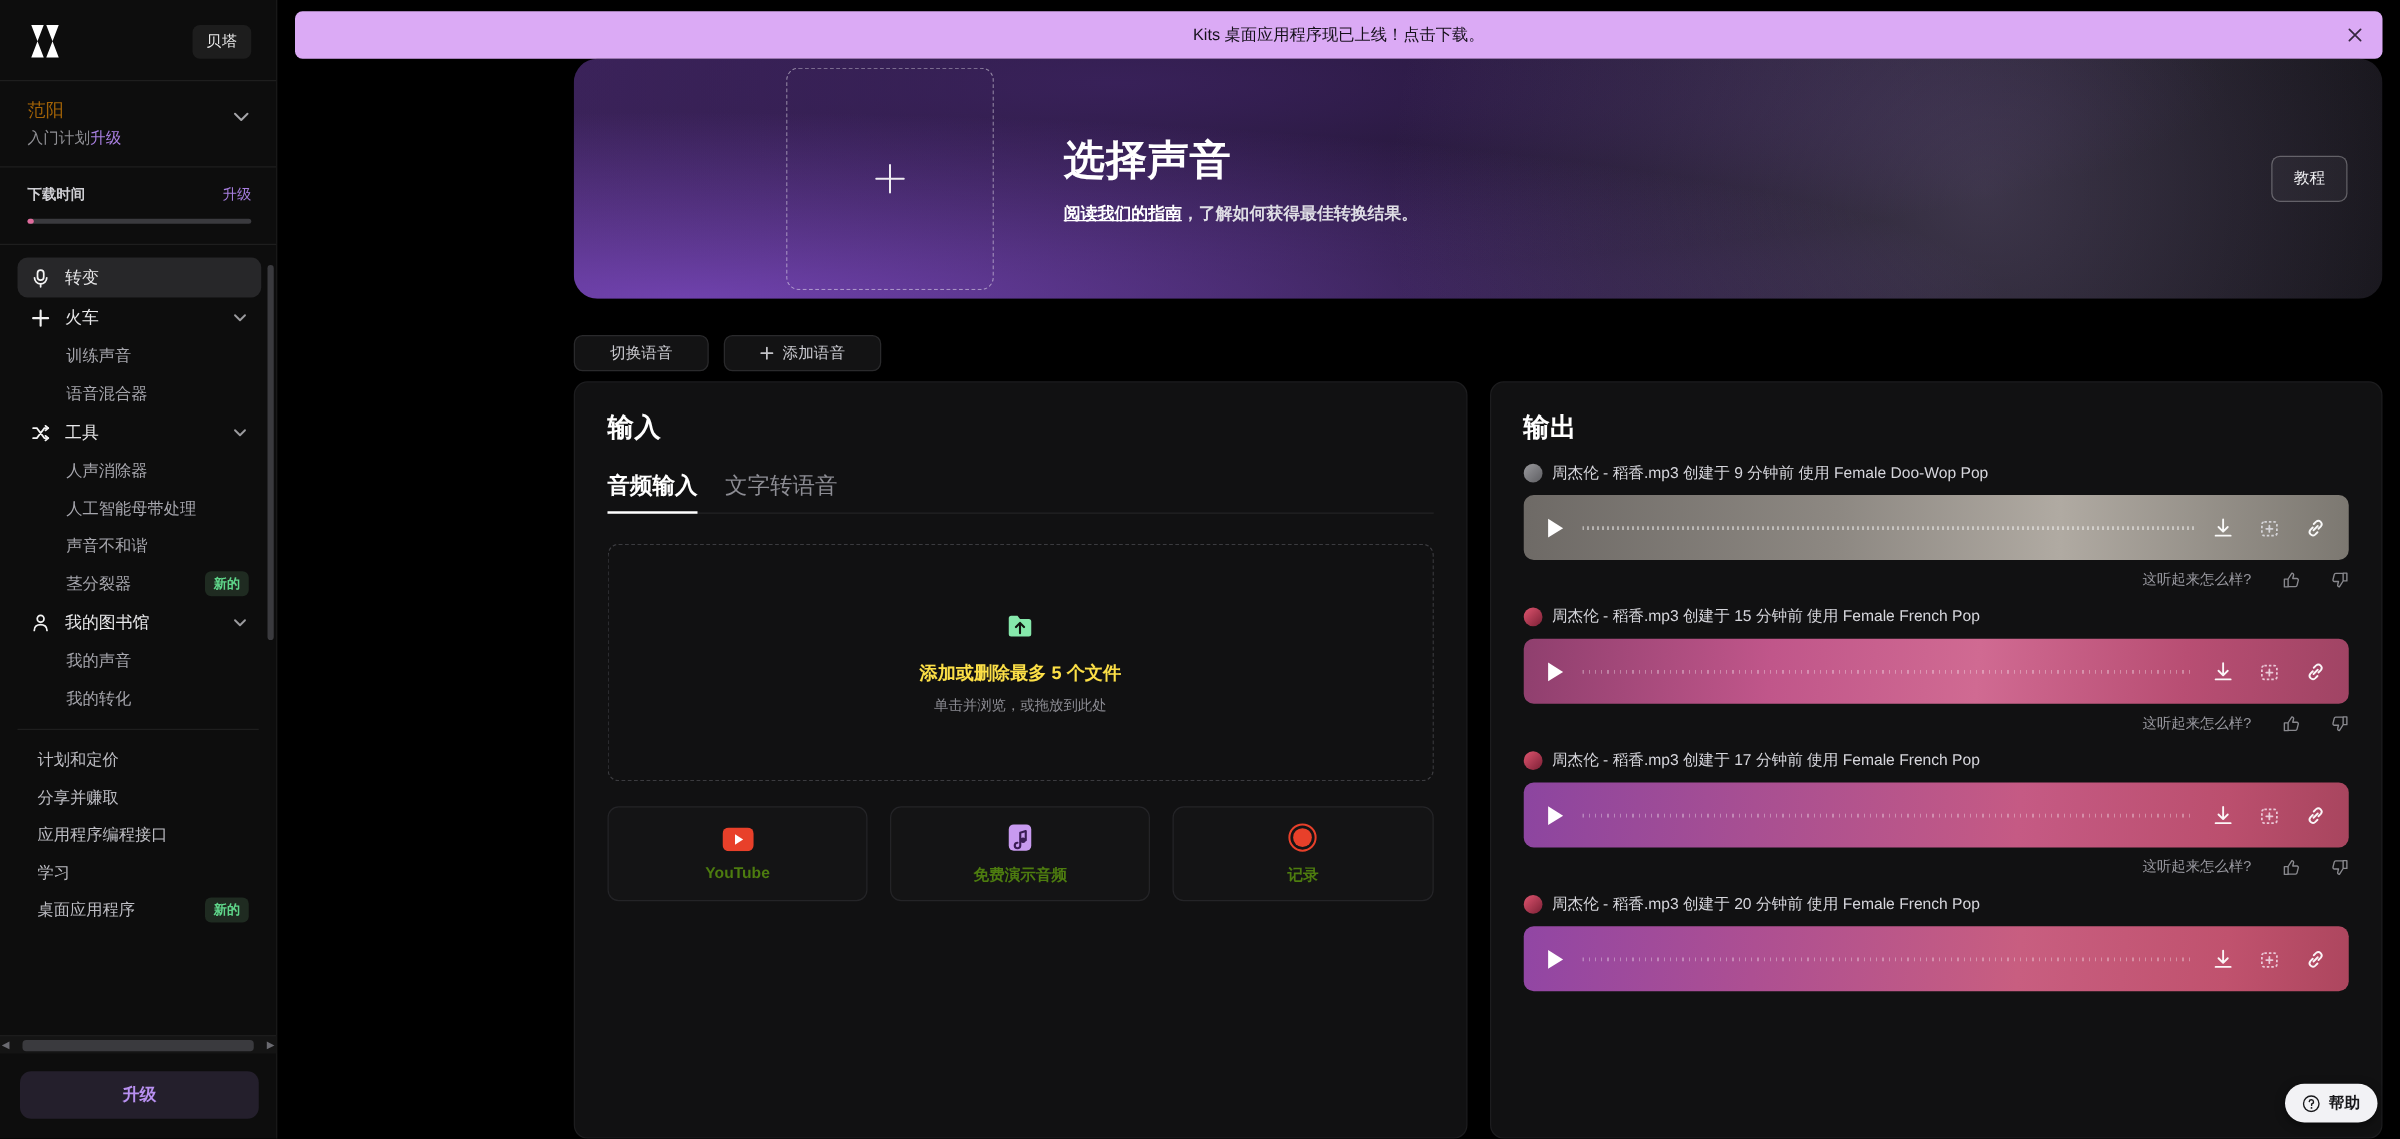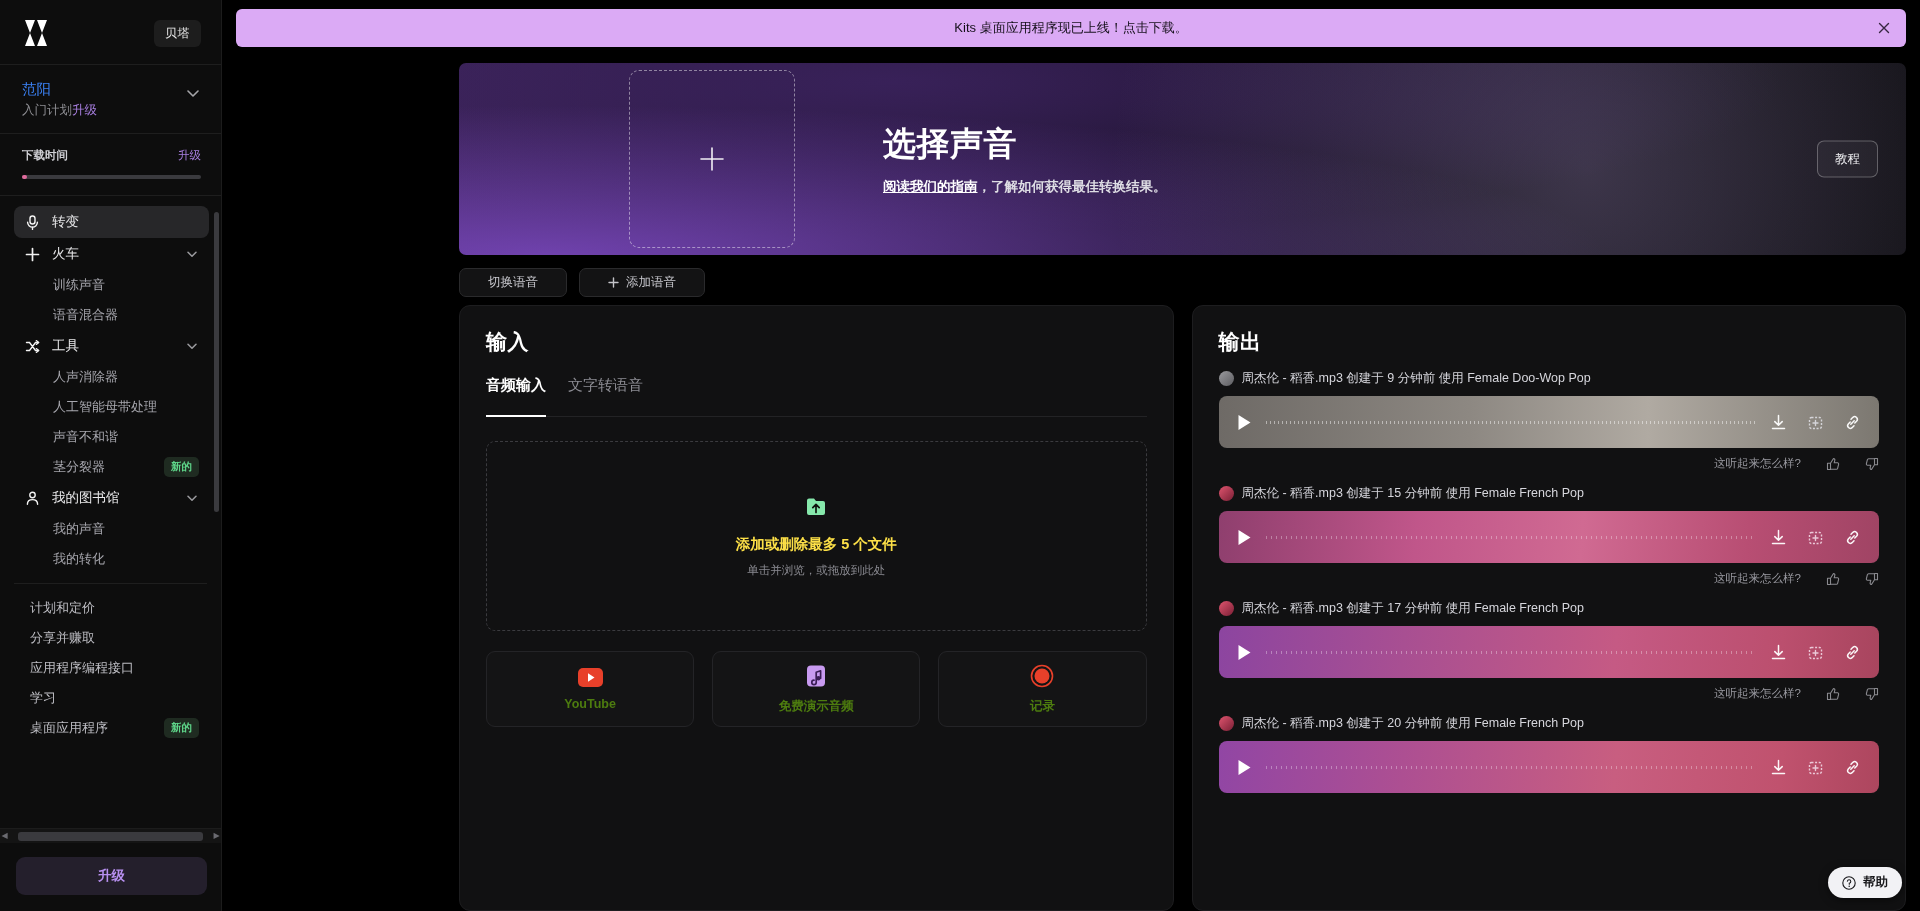--- a/index.html
+++ b/index.html
@@ -22,21 +22,21 @@
     flex: 0 0 222px;
   }
   .sb-top { padding: 18px 20px 16px 22px; display: flex; align-items: center; justify-content: space-between; }
   .logo { width: 34px; height: 30px; display: block; }
   .beta-badge {
     background: #1d1d1d; color: #e9e9e9; font-size: 12px;
     padding: 5px 11px; border-radius: 6px; letter-spacing: .5px;
   }
   .sb-divider { height: 1px; background: #1e1e1e; margin: 0; }
   .sb-account { padding: 14px 20px 14px 22px; display: flex; align-items: flex-start; justify-content: space-between; cursor: pointer; }
-  .acct-name { font-size: 14.5px; color: #3b82f6; font-weight: 500; line-height: 20px; }
+  .acct-name { font-size: 14.5px; color: #a16207; font-weight: 500; line-height: 20px; }
   .acct-plan { font-size: 12.5px; color: #8f8f94; line-height: 18px; margin-top: 2px; }
   .acct-plan .up { color: #a87fe0; }
   .chev { width: 16px; height: 16px; margin-top: 6px; opacity: .75; }
 
   .sb-usage { padding: 14px 20px 16px 22px; }
   .usage-row { display: flex; align-items: center; justify-content: space-between; }
   .usage-label { font-size: 11.5px; color: #cfcfd4; font-weight: 600; }
   .usage-upgrade { font-size: 11.5px; color: #a87fe0; cursor: pointer; }
   .usage-bar { margin-top: 12px; height: 4px; border-radius: 3px; background: #3a3a3e; position: relative; }
   .usage-fill { position: absolute; left: 0; top: 0; height: 4px; width: 5px; border-radius: 3px; background: #e06b9c; }
@@ -92,28 +92,28 @@
     background: #dbaaf5; border-radius: 6px;
     display: flex; align-items: center; justify-content: center;
     color: #15101a; font-size: 13px; cursor: pointer;
   }
   .announce .close {
     position: absolute; right: 14px; top: 50%; transform: translateY(-50%);
     width: 16px; height: 16px; cursor: pointer; opacity: .85;
   }
 
   .hero {
-    position: absolute; left: 237px; right: 14px; top: 63px; height: 192px;
-    border-radius: 7px; overflow: hidden;
+    position: absolute; left: 237px; right: 14px; top: 47px; height: 192px;
+    border-radius: 19px; overflow: hidden;
     background:
       radial-gradient(circle at 78% 55%, rgba(168,150,200,.30), rgba(168,150,200,0) 42%),
       radial-gradient(ellipse at 6% 100%, rgba(122,72,190,.85), rgba(122,72,190,0) 55%),
       radial-gradient(ellipse at 30% 10%, rgba(60,35,95,.85), rgba(60,35,95,0) 62%),
       linear-gradient(100deg, #3a2256 0%, #241636 28%, #120d1a 58%, #0b0b0d 100%);
-    display: flex; align-items: center; gap: 32px;
+    display: flex; align-items: center;
   }
   .hero-dropzone {
     width: 166px; height: 178px; margin-left: 170px;
     border: 1px dashed rgba(255,255,255,.45); border-radius: 10px;
     display: flex; align-items: center; justify-content: center;
     cursor: pointer; flex: 0 0 166px;
   }
   .plus-big { width: 30px; height: 30px; opacity: .92; }
   .hero-text { margin-left: 56px; }
   .hero-title { font-size: 33px; font-weight: 700; letter-spacing: .5px; color: #fff; }
@@ -137,21 +137,21 @@
 
   .panels { position: absolute; left: 237px; right: 14px; top: 305px; bottom: 0; display: flex; gap: 18px; }
   .panel {
     flex: 1; background: #111112; border: 1px solid #1d1d1f;
     border-radius: 11px; padding: 22px 26px 0 26px; overflow: hidden;
     position: relative;
   }
   .panel-title { font-size: 21px; font-weight: 700; color: #fff; letter-spacing: .5px; }
 
   .io-tabs { display: flex; gap: 22px; margin-top: 20px; border-bottom: 1px solid #232325; }
-  .io-tab { font-size: 15px; color: #8d8d94; padding-bottom: 21px; cursor: pointer; position: relative; }
+  .io-tab { font-size: 18px; color: #8d8d94; padding-bottom: 10px; cursor: pointer; position: relative; }
   .io-tab.active { color: #fff; font-weight: 600; }
   .io-tab.active::after { content: ""; position: absolute; left: 0; right: 0; bottom: -1px; height: 2px; background: #fff; }
 
   .dropzone {
     margin-top: 24px; height: 190px;
     border: 1px dashed #3b3b3f; border-radius: 9px;
     display: flex; flex-direction: column; align-items: center; justify-content: center;
     cursor: pointer;
   }
   .folder-ic { width: 26px; height: 26px; }

